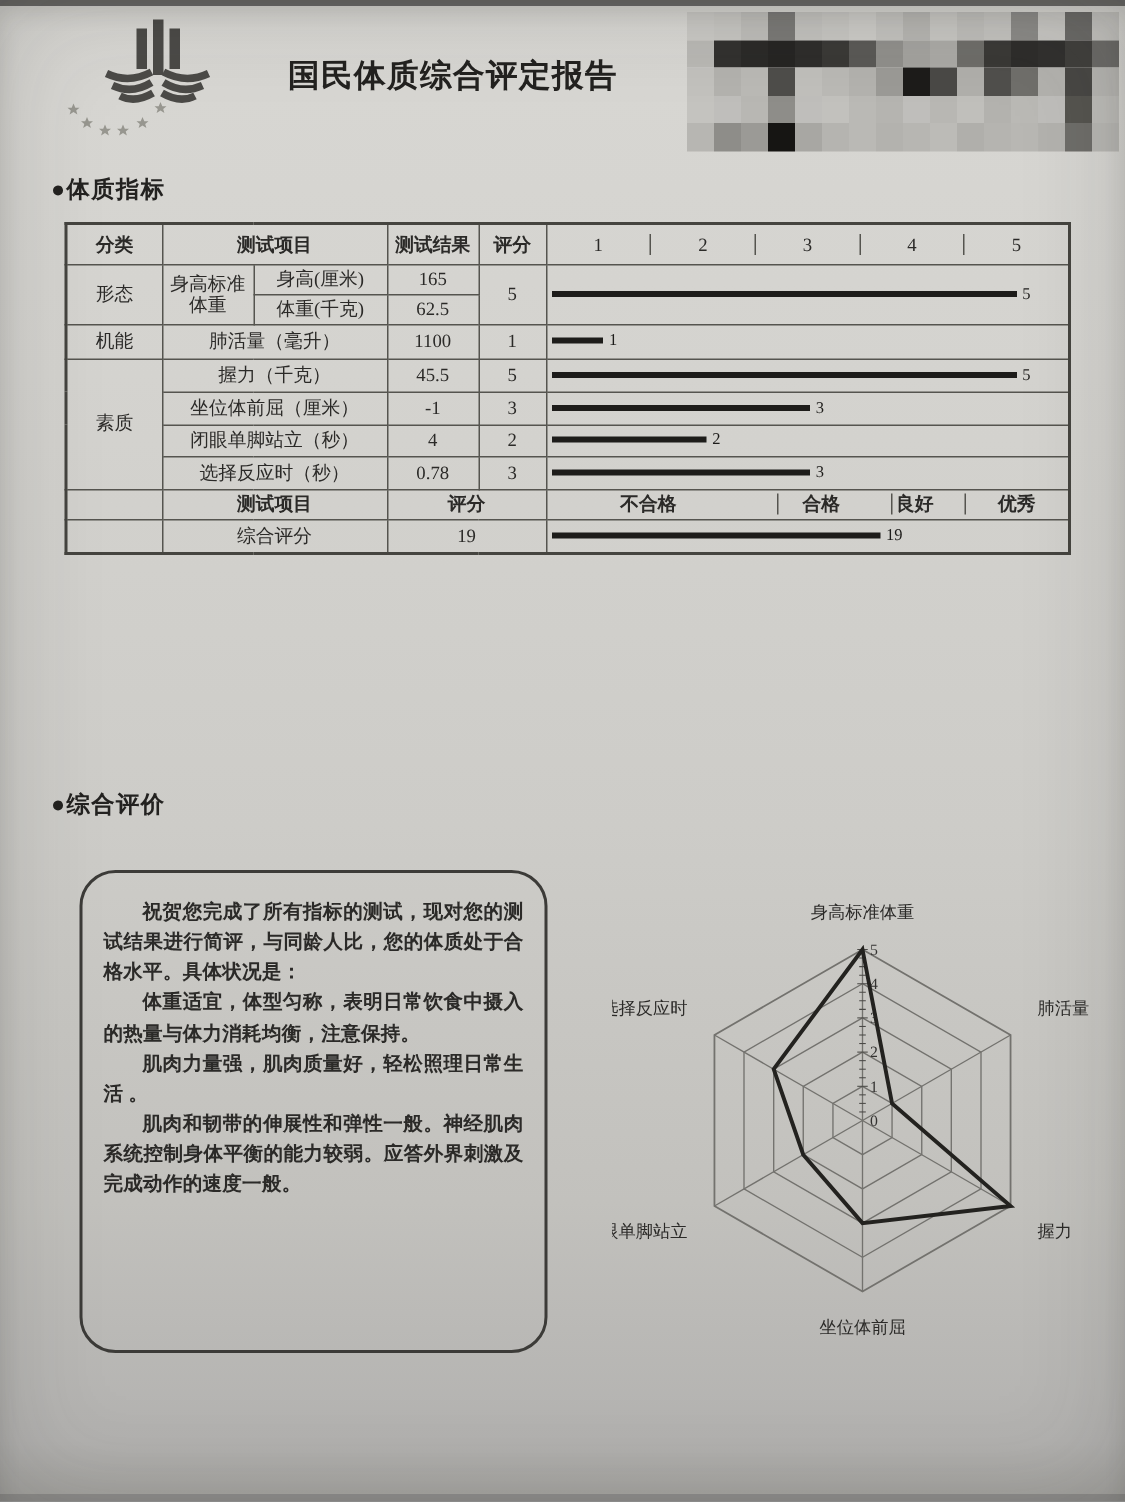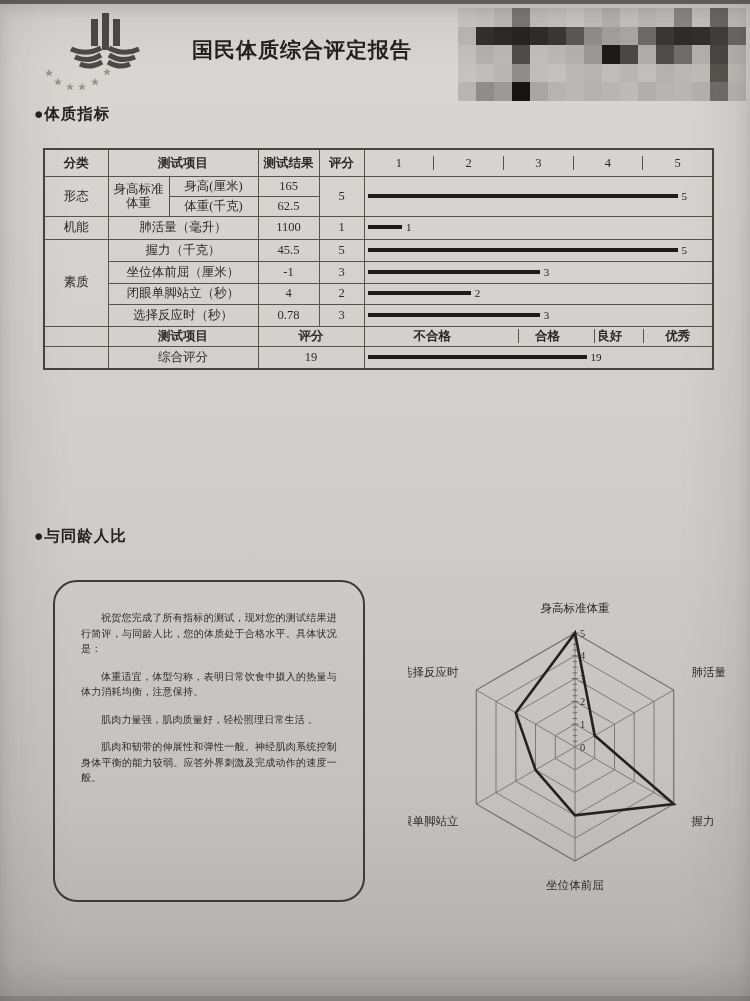--- a/index.html
+++ b/index.html
@@ -12,21 +12,21 @@
   .bottom-edge{position:absolute;left:0;bottom:0;width:100%;height:5px;background:#8f8e8c;}
 
   
   #logo{position:absolute;left:42px;top:12px;width:100px;height:88px;}
   .title{position:absolute;left:152px;top:36px;width:300px;text-align:center;
     font-size:21px;font-weight:bold;letter-spacing:1px;color:#232220;}
   #mosaic{position:absolute;left:458px;top:8px;width:288px;height:93px;display:grid;
     grid-template-columns:repeat(16,1fr);grid-template-rows:repeat(5,1fr);}
 
   .sec{position:absolute;left:34px;font-size:15.5px;font-weight:bold;color:#232220;letter-spacing:1px;}
-  #sec1{top:104px;} #sec2{top:526px;}
+  #sec1{top:116px;} #sec2{top:526px;}
 
   
   #tbl{position:absolute;left:43px;top:148px;border-collapse:collapse;table-layout:fixed;width:669px;
     border:2px solid #45443f;}
   #tbl td{border:1px solid #55544f;padding:0;text-align:center;vertical-align:middle;
     font-size:12.5px;color:#2b2a28;line-height:1.15;overflow:hidden;}
   .b{font-weight:bold;}
   tr.hr{height:27px;} tr.r20{height:20px;} tr.r23{height:23px;} tr.r22{height:22px;} tr.r21{height:21px;}
   tr.sep td{border-top:3px solid #45443f;}
   .scale{display:flex;height:100%;align-items:stretch;}
@@ -36,22 +36,22 @@
   .bar-row{display:flex;align-items:center;height:100%;padding-left:3px;}
   .bar{height:4px;background:#1d1c1a;}
   .bar-lb{font-size:11px;margin-left:4px;color:#1d1c1a;}
   .bands{display:flex;height:100%;font-weight:bold;gap:18px;}
   .bands span{border-left:1px solid #55544f;display:flex;align-items:center;justify-content:center;font-size:12.5px;}
   .bands span:first-child{border-left:none;}
 
   
   #evalbox{position:absolute;left:53px;top:580px;width:312px;height:322px;border:2px solid #3c3b38;
     border-radius:24px;padding:16px 14px;box-sizing:border-box;}
-  #evalbox p{margin:12px;text-indent:2em;font-size:10px;line-height:1.55;color:#2b2a28;
-    text-align:justify;letter-spacing:.2px;}
+  #evalbox p{margin:0;text-indent:2em;font-size:13px;line-height:1.55;color:#2b2a28;
+    text-align:justify;letter-spacing:.2px;font-weight:bold;}
 
   
   #radarwrap{position:absolute;left:408px;top:593px;width:340px;height:310px;}
 </style>
 </head>
 <body>
 
 <div id="photo">
   <div class="top-edge"></div>
 
@@ -284,21 +284,21 @@
       <td class="barcell">
         <div class="bar-row">
               <div class="bar" style="width: 63.6%;"></div>
               <span class="bar-lb">19</span>
             </div>
       </td>
     </tr>
   </tbody>
     </table>
 
-  <div class="sec" id="sec2">●与同龄人比</div>
+  <div class="sec" id="sec2">●综合评价</div>
 
   <div id="evalbox">
     <p>祝贺您完成了所有指标的测试，现对您的测试结果进行简评，与同龄人比，您的体质处于合格水平。具体状况是：</p>
     <p>体重适宜，体型匀称，表明日常饮食中摄入的热量与体力消耗均衡，注意保持。</p>
     <p>肌肉力量强，肌肉质量好，轻松照理日常生活 。</p>
     <p>肌肉和韧带的伸展性和弹性一般。神经肌肉系统控制身体平衡的能力较弱。应答外界刺激及完成动作的速度一般。</p>
   </div>
 
   <div id="radarwrap">
     <svg id="radar" width="340" height="310" viewBox="0 0 340 310">

